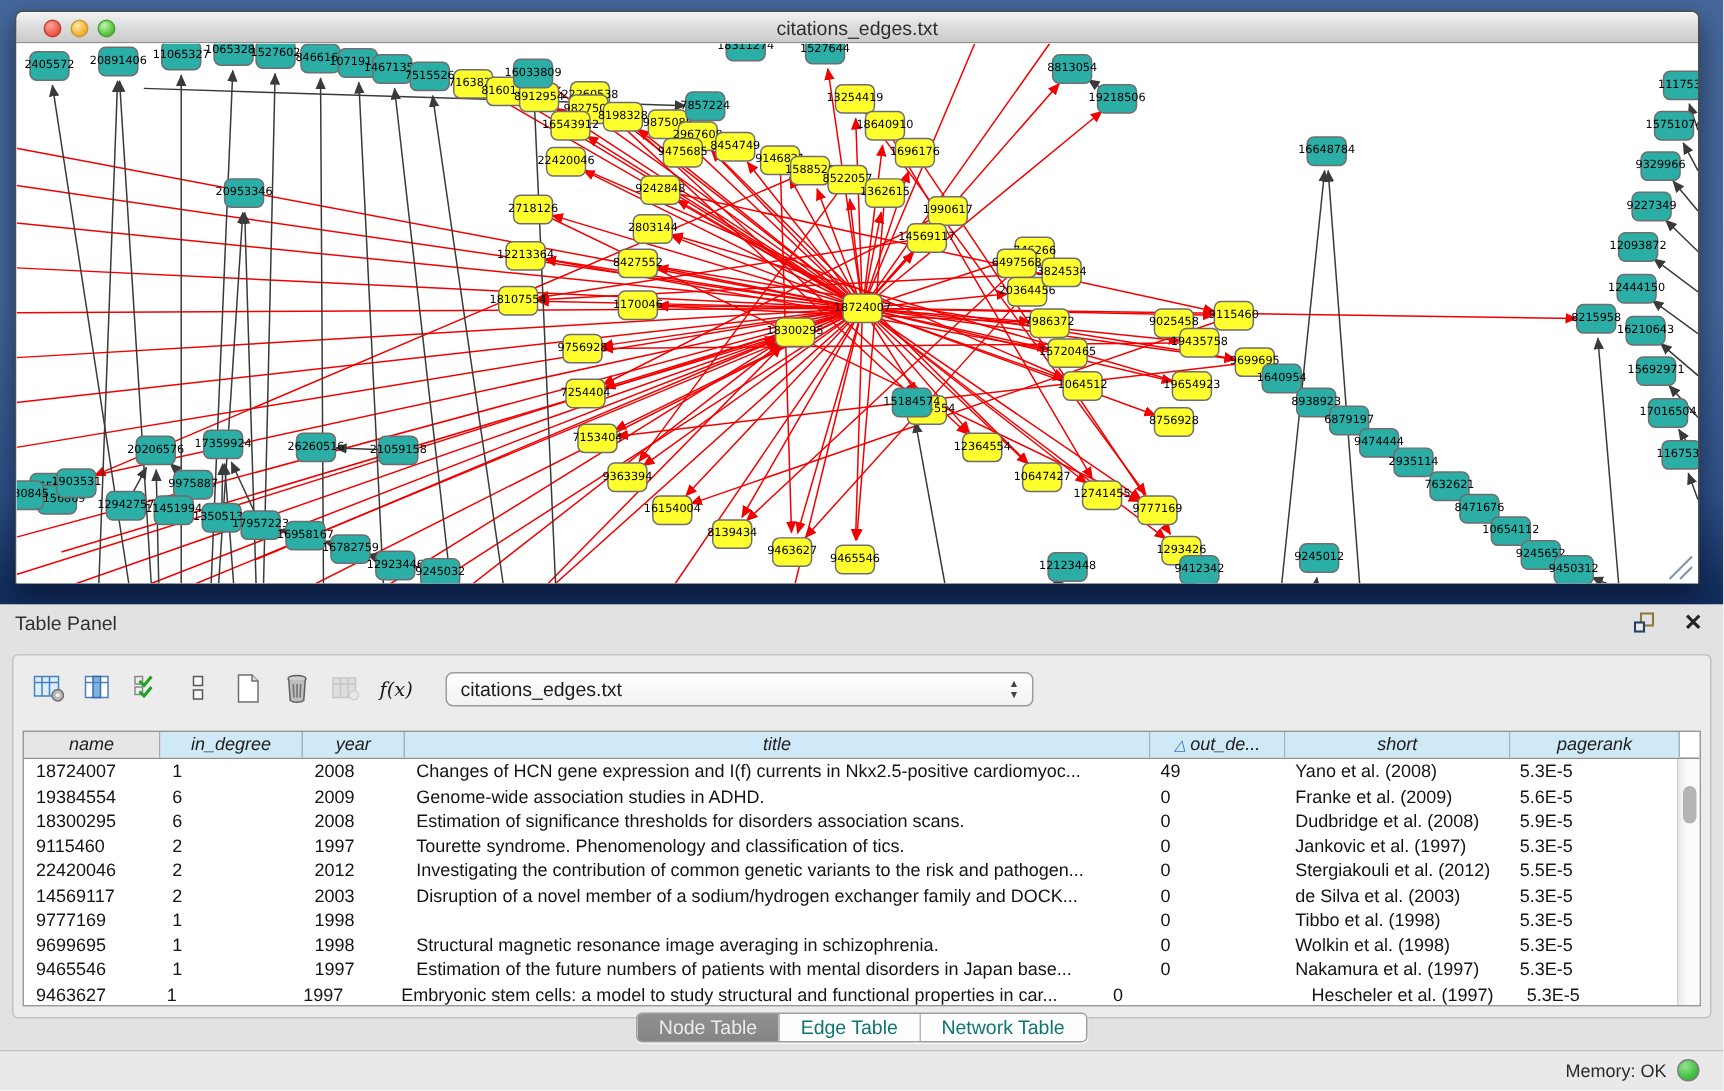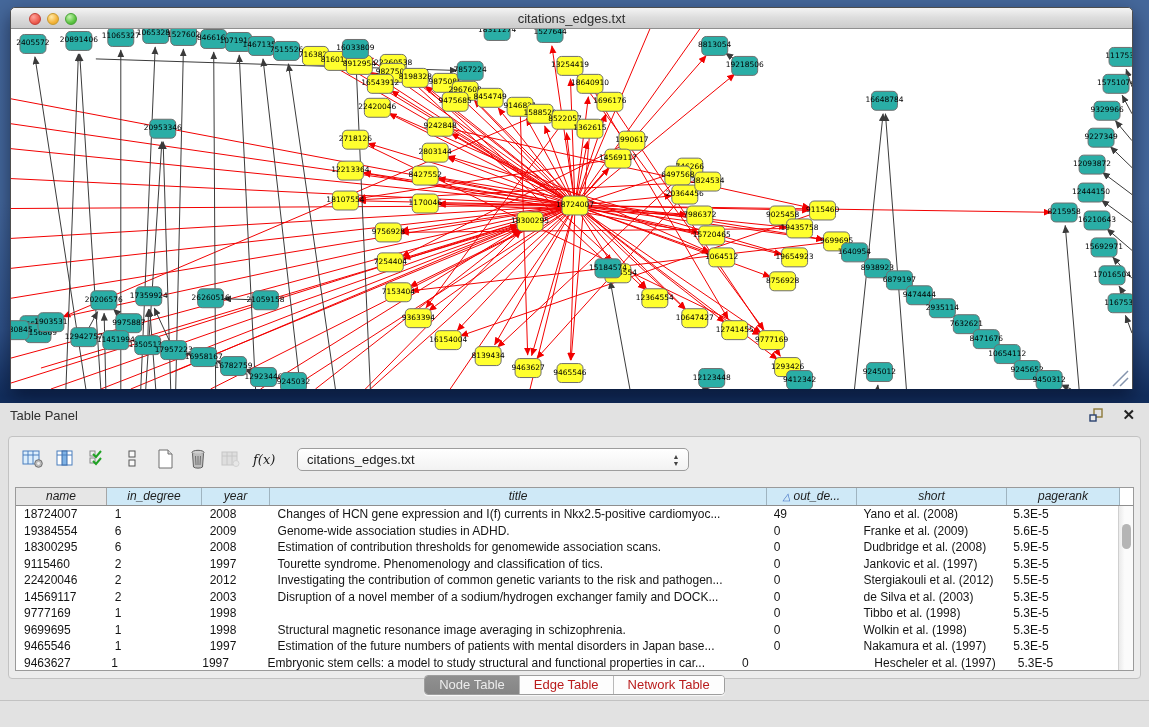--- a/index.html
+++ b/index.html
@@ -59,21 +59,21 @@
   .td { font-size:12px; color:#141414; line-height:16.5px; white-space:nowrap; overflow:hidden; padding-left:8px; }
   
   #v-scroll { position:absolute; right:0; top:18px; width:15px; bottom:0;
     background:linear-gradient(90deg,#eaeaea,#fbfbfb 40%); border-left:1px solid #cfcfcf; }
   #v-thumb { position:absolute; left:3px; top:18px; width:9px; height:25px; border-radius:5px; background:#b5b5b5; }
 
   
   #tab-bar { position:absolute; left:0; top:272px; width:100%; height:21px; display:flex; justify-content:center; }
   #tab-group { display:inline-flex; height:20px; border:1px solid #9e9e9e; border-radius:4px; overflow:hidden; background:#fdfdfd;
     box-shadow:0 1px 1px rgba(255,255,255,.8); }
-  .tab { font-size:13px; line-height:18px; padding:0 14px; color:#b91c1c; background:#fdfdfd; cursor:pointer;
+  .tab { font-size:13px; line-height:18px; padding:0 14px; color:#0f766e; background:#fdfdfd; cursor:pointer;
     border-right:1px solid #b9b9b9; }
   .tab:last-child { border-right:none; }
   .tab.active { background:linear-gradient(180deg,#909090,#858585); color:#ececec; }
 
   
   #status-divider { position:absolute; left:0; top:297px; width:100%; height:1px; background:#c2c2c2; }
   #status-bar { position:absolute; left:0; top:298px; width:100%; height:26px; background:#e9e9e9; }
   #memory { position:absolute; right:38px; top:6px; font-size:12px; color:#2a2a2a; }
   #memory-dot { position:absolute; right:16px; top:5px; width:15px; height:15px; border-radius:50%;
     background:radial-gradient(circle at 35% 30%,#8fe48f,#3fbf3f 65%,#2ea52e); border:1px solid #7e7e7e; }
@@ -847,21 +847,21 @@
               <div class="td" style="width: 68px;">2009</div>
               <div class="td" style="width: 497px;">Genome-wide association studies in ADHD.</div>
               <div class="td" style="width: 90px;">0</div>
               <div class="td" style="width: 150px;">Franke et al. (2009)</div>
               <div class="td" style="width: 113px;">5.6E-5</div>
             </div>
             <div class="tr">
               <div class="td" style="width: 91px;">18300295</div>
               <div class="td" style="width: 95px;">6</div>
               <div class="td" style="width: 68px;">2008</div>
-              <div class="td" style="width: 497px;">Estimation of contribution thresholds for genomewide association scans.</div>
+              <div class="td" style="width: 497px;">Estimation of significance thresholds for disorders association scans.</div>
               <div class="td" style="width: 90px;">0</div>
               <div class="td" style="width: 150px;">Dudbridge et al. (2008)</div>
               <div class="td" style="width: 113px;">5.9E-5</div>
             </div>
             <div class="tr">
               <div class="td" style="width: 91px;">9115460</div>
               <div class="td" style="width: 95px;">2</div>
               <div class="td" style="width: 68px;">1997</div>
               <div class="td" style="width: 497px;">Tourette syndrome. Phenomenology and classification of tics.</div>
               <div class="td" style="width: 90px;">0</div>
@@ -931,14 +931,18 @@
 
     <div id="tab-bar">
       <div id="tab-group">
           <div class="tab active">Node Table</div>
           <div class="tab">Edge Table</div>
           <div class="tab">Network Table</div>
         </div>
     </div>
 
     <div id="status-divider"></div>
+    <div id="status-bar">
+      <span id="memory">Memory: OK</span>
+      <span id="memory-dot"></span>
+    </div>
   </div>
 </div>
 
 </body></html>

